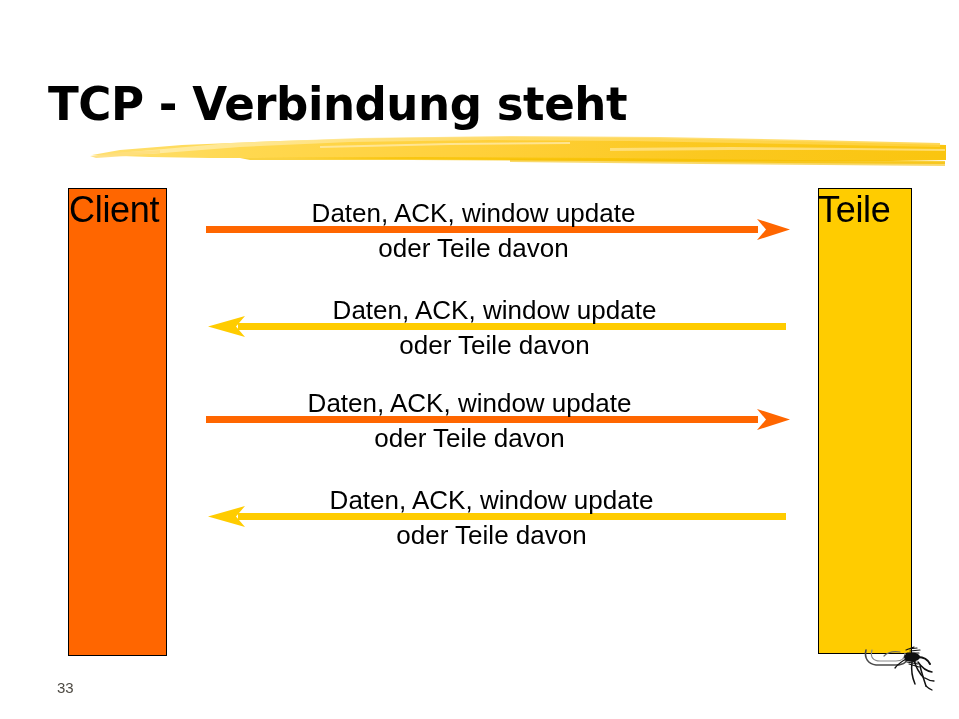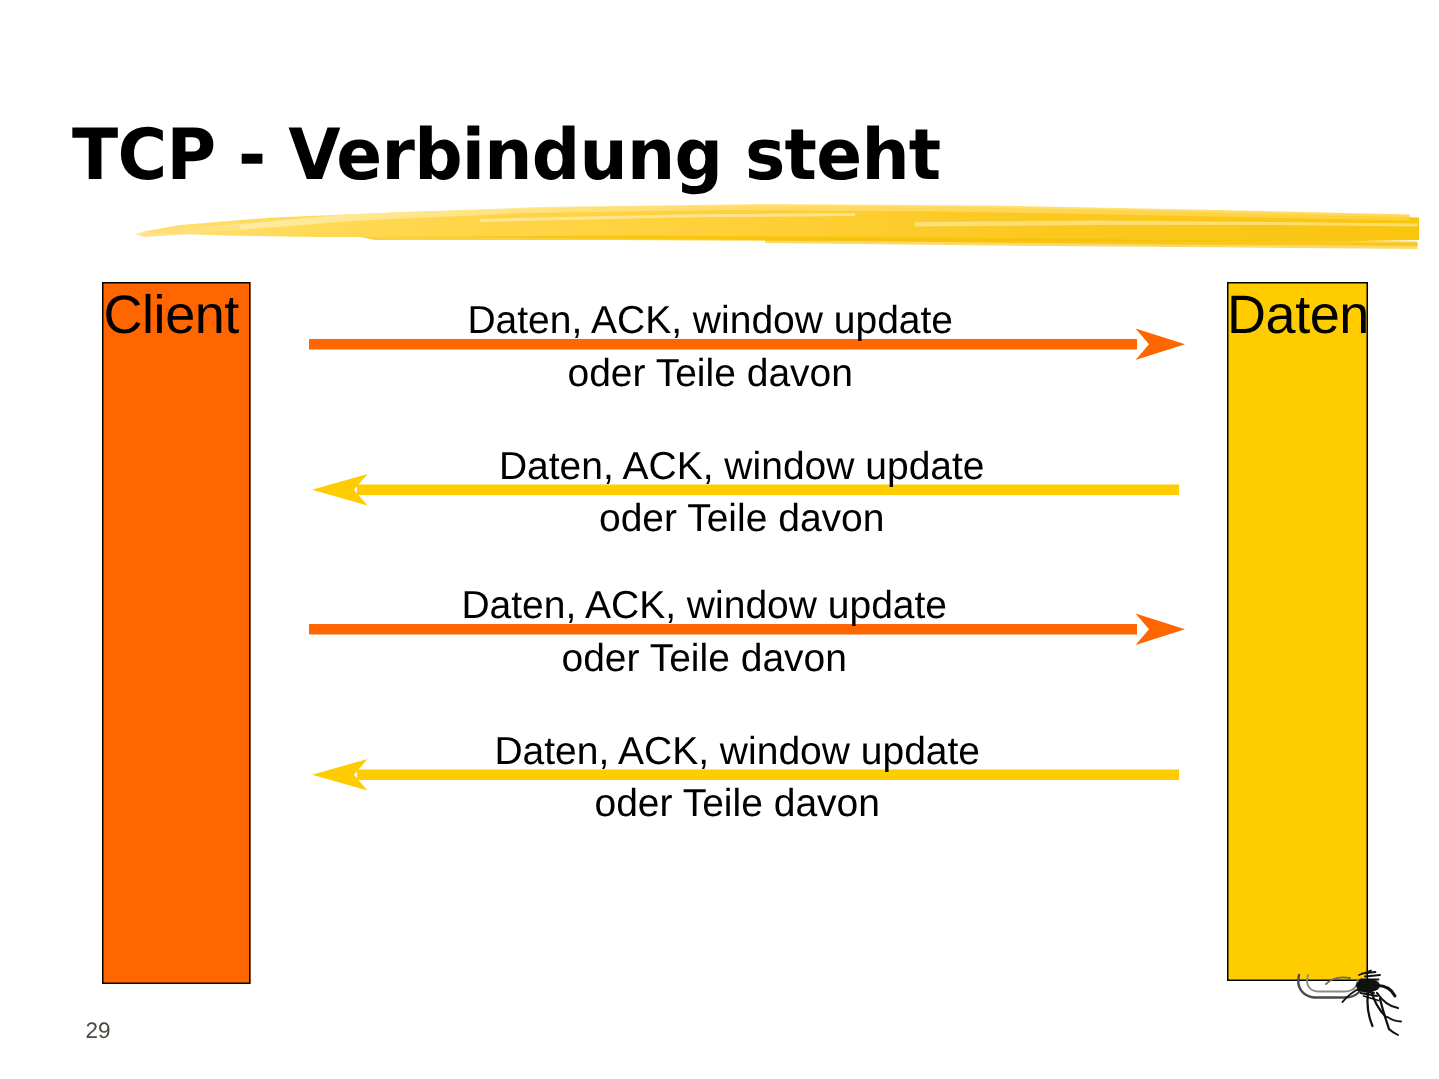--- a/index.html
+++ b/index.html
@@ -167,21 +167,21 @@
   <path d="M520,20 L640,19 L760,20 L855,21 L855,23 L760,22 L640,22 L520,23 Z" fill="#ffe79a" opacity="0.7"></path>
   <path d="M230,18 L360,15 L480,14 L480,16 L360,17 L230,20 Z" fill="#ffeaa8" opacity="0.8"></path>
 
   <path d="M0,28 L34,24 L70,22 L70,25 L36,28 L6,30 Z" fill="#ffdf7d" opacity="0.9"></path>
 </svg>
 
 <div id="client-box" class="endpoint-box"></div>
 <div id="client-label" class="endpoint-label">Client</div>
 
 <div id="server-box" class="endpoint-box"></div>
-<div id="server-label" class="endpoint-label">Daten</div>
+<div id="server-label" class="endpoint-label">Teile</div>
 
 <div class="message-row" id="message-row-0">
   <svg class="message-arrow" viewBox="0 0 959 78">
     <rect x="206" y="30" width="552" height="7" fill="#ff6600"></rect>
     <path d="M757,23 L790,33.5 L757,44 L766,33.5 Z" fill="#ff6600"></path>
   </svg>
   <div class="message-text msg-line1">Daten, ACK, window update</div>
   <div class="message-text msg-line2">oder Teile davon</div>
 </div>
 
@@ -228,13 +228,13 @@
     <path d="M52,16 C54,24 58,30 62,34" stroke="#111111" stroke-width="1.5"></path>
     <path d="M56,18 C60,24 64,27 70,28" stroke="#111111" stroke-width="1.5"></path>
     <path d="M58,22 C60,30 62,36 64,42" stroke="#111111" stroke-width="1.5"></path>
     <path d="M50,18 C49,26 50,33 53,40" stroke="#111111" stroke-width="1.5"></path>
     <path d="M46,14 C40,17 36,20 33,24" stroke="#111111" stroke-width="1.3"></path>
     <path d="M63,34 C66,36 69,37 72,37" stroke="#111111" stroke-width="1.3"></path>
     <path d="M64,42 C66,44 68,45 70,46" stroke="#111111" stroke-width="1.3"></path>
   </g>
 </svg>
 
-<div id="page-number">29</div>
+<div id="page-number">33</div>
 
 </body></html>

